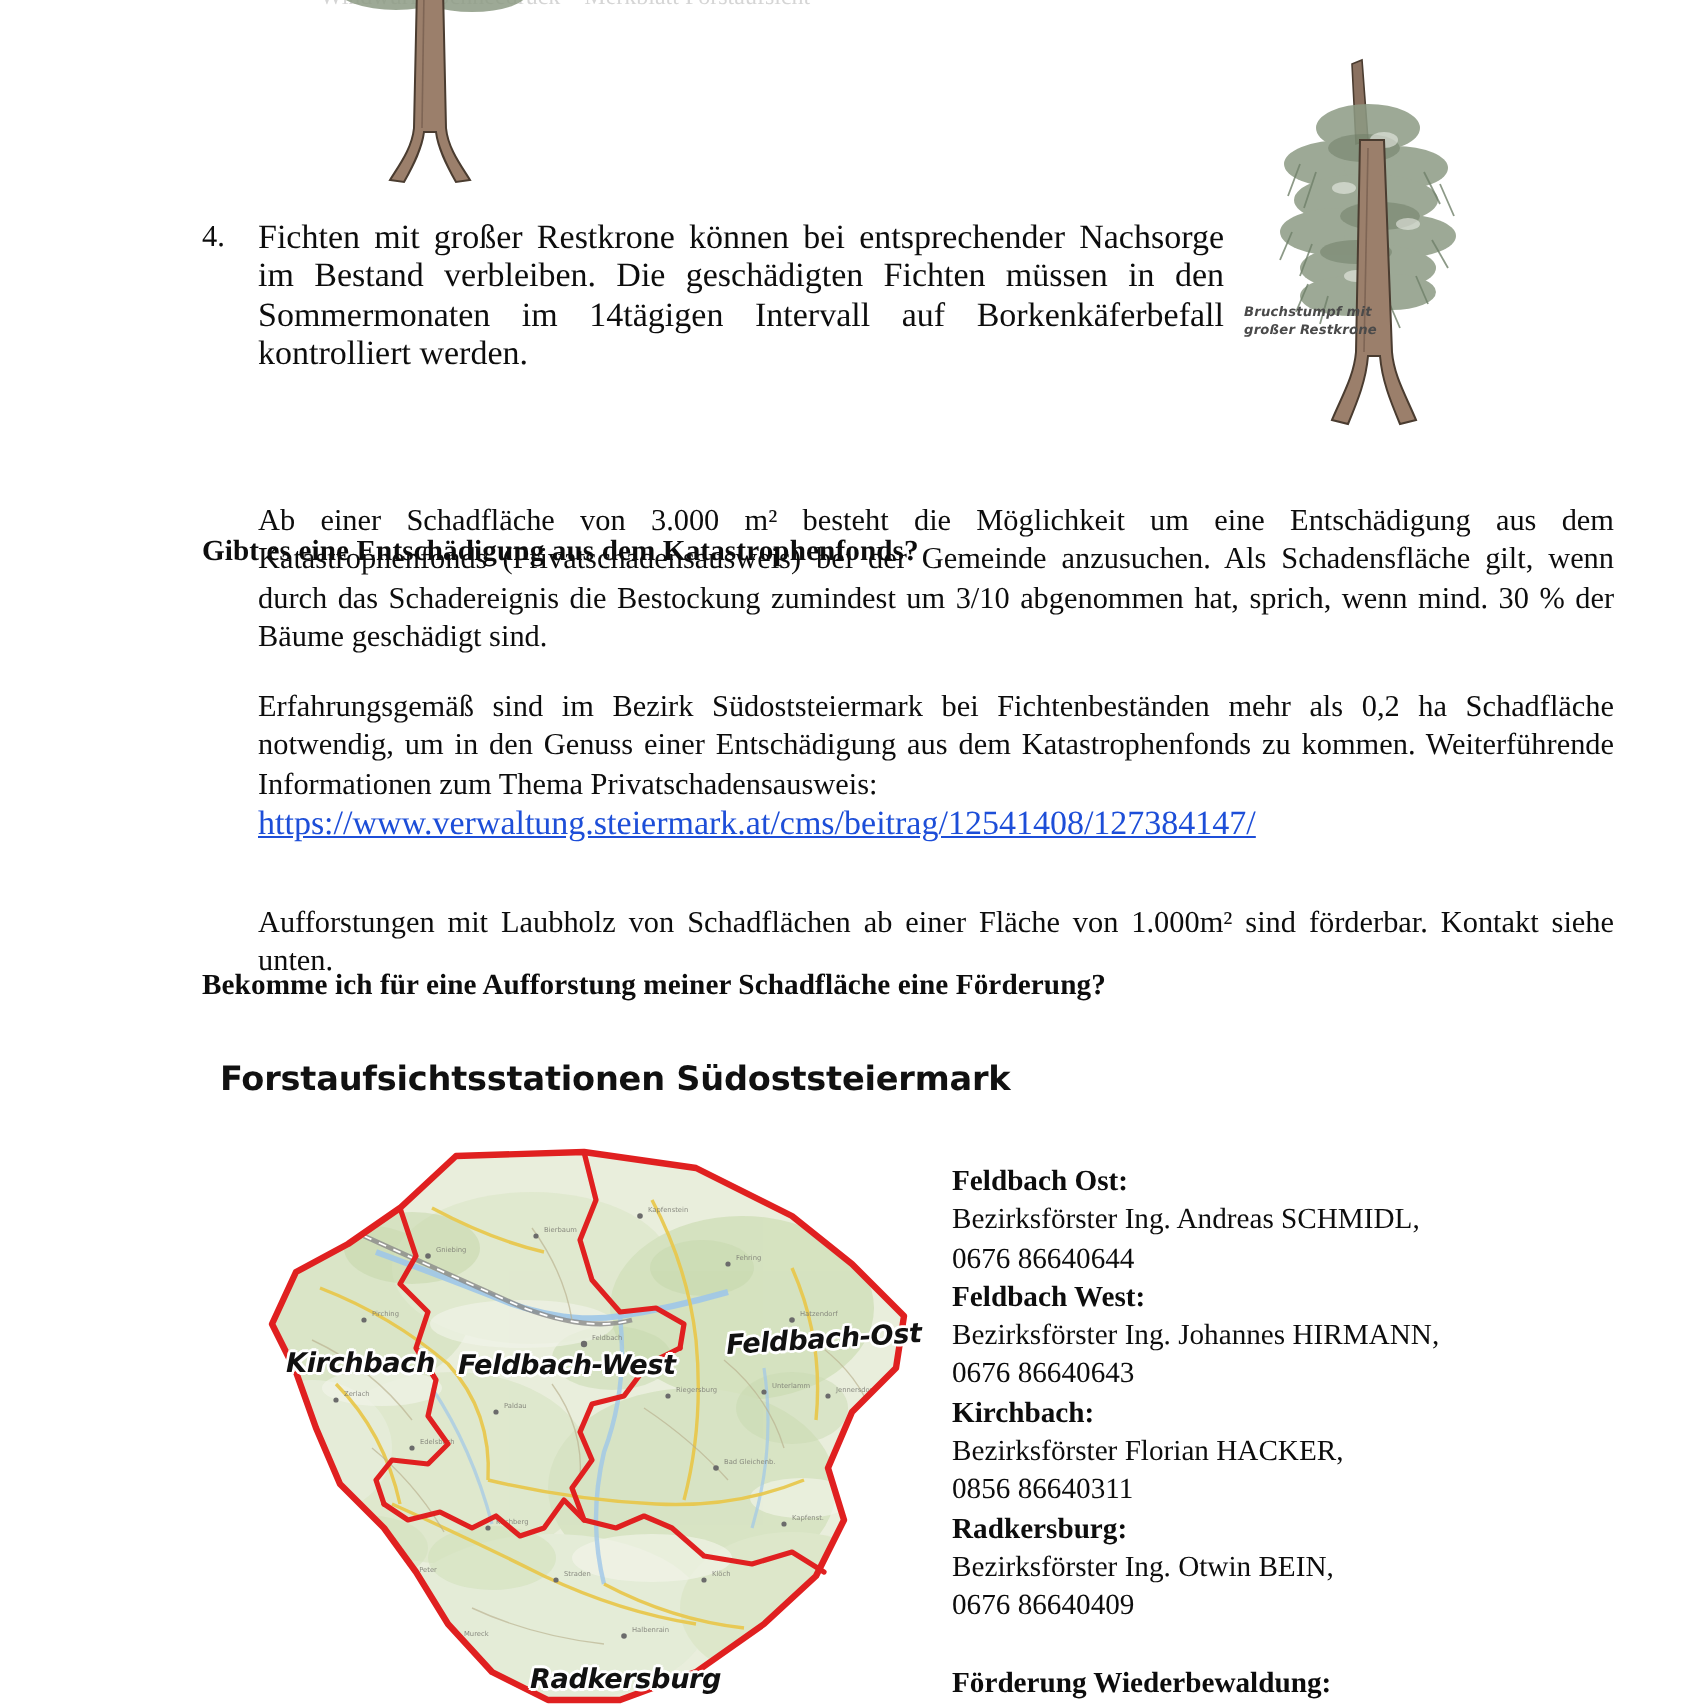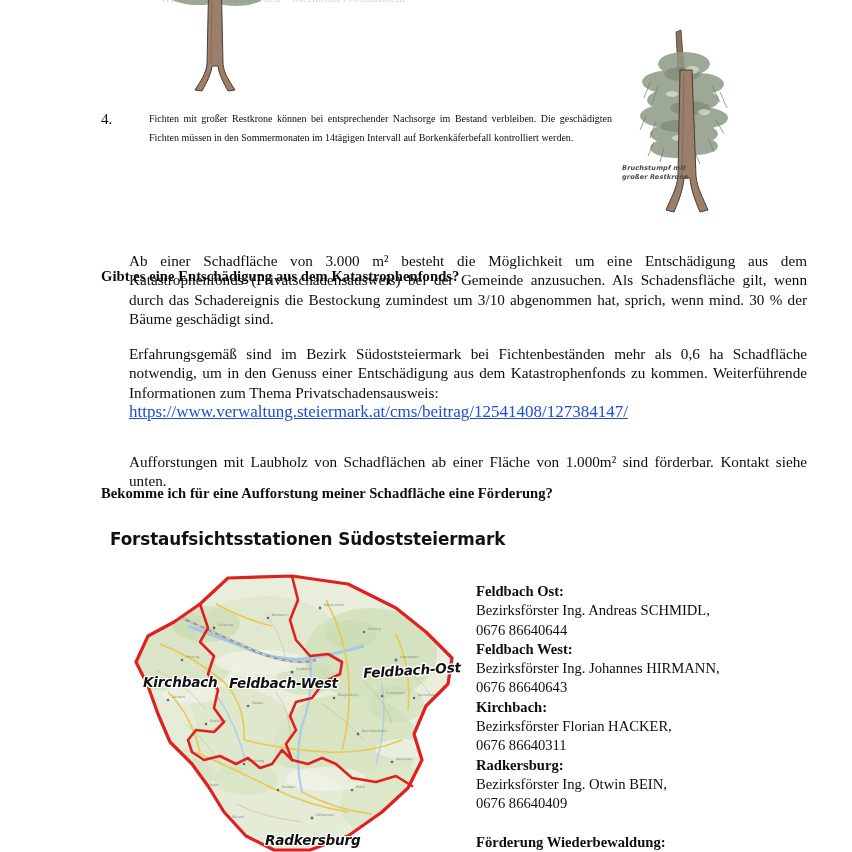--- a/index.html
+++ b/index.html
@@ -61,21 +61,20 @@
     left: 622px;
     top: 152px;
     width: 74px;
     font-family: "DejaVu Sans", "Liberation Sans", sans-serif;
     font-style: italic;
     font-weight: 600;
     font-size: 6.6px;
     line-height: 9px;
     color: #4a4a4a;
     letter-spacing: .1px;
-    margin-top: 12px;
   }
 
   
   .numlist {
     position: absolute;
     left: 101px;
     top: 109px;
     width: 511px;
   }
   .numlist .row {
@@ -83,26 +82,25 @@
     align-items: flex-start;
   }
   .numlist .marker {
     width: 28px;
     flex: 0 0 28px;
     font-size: 15.2px;
     line-height: 19.3px;
   }
   .numlist .body {
     flex: 1 1 auto;
-    font-size: 10px;
+    font-size: 17px;
     line-height: 19.3px;
     text-align: justify;
     text-justify: inter-word;
     hyphens: none;
-    margin-left: 20px;
   }
 
   .h-q {
     position: absolute;
     left: 101px;
     font-weight: bold;
     font-size: 14.6px;
     line-height: 18px;
     letter-spacing: .05px;
     white-space: nowrap;
@@ -294,21 +292,21 @@
       <div class="marker">4.</div>
       <div class="body">Fichten mit großer Restkrone können bei entsprechender Nachsorge im Bestand verbleiben. Die geschädigten Fichten müssen in den Sommermonaten im 14tägigen Intervall auf Borkenkäferbefall kontrolliert werden.</div>
     </div>
   </div>
 
   <div class="h-q h-q1">Gibt es eine Entschädigung aus dem Katastrophenfonds?</div>
 
   <div class="para p1">Ab einer Schadfläche von 3.000 m² besteht die Möglichkeit um eine Entschädigung aus dem Katastrophenfonds (Privatschadensausweis) bei der Gemeinde anzusuchen. Als Schadensfläche gilt, wenn durch das Schadereignis die Bestockung zumindest um 3/10 abgenommen hat, sprich, wenn mind. 30 % der Bäume geschädigt sind.</div>
 
   <div class="para p2">
-    <span>Erfahrungsgemäß sind im Bezirk Südoststeiermark bei Fichtenbeständen mehr als 0,6 ha Schadfläche notwendig, um in den Genuss einer Entschädigung aus dem Katastrophenfonds zu kommen. Weiterführende Informationen zum Thema Privatschadensausweis:</span>
+    <span>Erfahrungsgemäß sind im Bezirk Südoststeiermark bei Fichtenbeständen mehr als 0,2 ha Schadfläche notwendig, um in den Genuss einer Entschädigung aus dem Katastrophenfonds zu kommen. Weiterführende Informationen zum Thema Privatschadensausweis:</span>
     <br>
     <a class="link" href="#">https://www.verwaltung.steiermark.at/cms/beitrag/12541408/127384147/</a>
   </div>
 
   <div class="h-q h-q2">Bekomme ich für eine Aufforstung meiner Schadfläche eine Förderung?</div>
 
   <div class="para p3">Aufforstungen mit Laubholz von Schadflächen ab einer Fläche von 1.000m² sind förderbar. Kontakt siehe unten.</div>
 
   <div class="map-title">Forstaufsichtsstationen Südoststeiermark</div>
 
@@ -469,21 +467,21 @@
 
     <div>
       <div class="line name">Feldbach West:</div>
       <div class="line person">Bezirksförster Ing. Johannes HIRMANN,</div>
       <div class="line phone">0676 86640643</div>
     </div>
 
     <div>
       <div class="line name">Kirchbach:</div>
       <div class="line person">Bezirksförster Florian HACKER,</div>
-      <div class="line phone">0676 86640311</div>
+      <div class="line phone">0856 86640311</div>
     </div>
 
     <div>
       <div class="line name">Radkersburg:</div>
       <div class="line person">Bezirksförster Ing. Otwin BEIN,</div>
       <div class="line phone">0676 86640409</div>
     </div>
 
     <div class="line foerderung">Förderung Wiederbewaldung:</div>
   </div>

